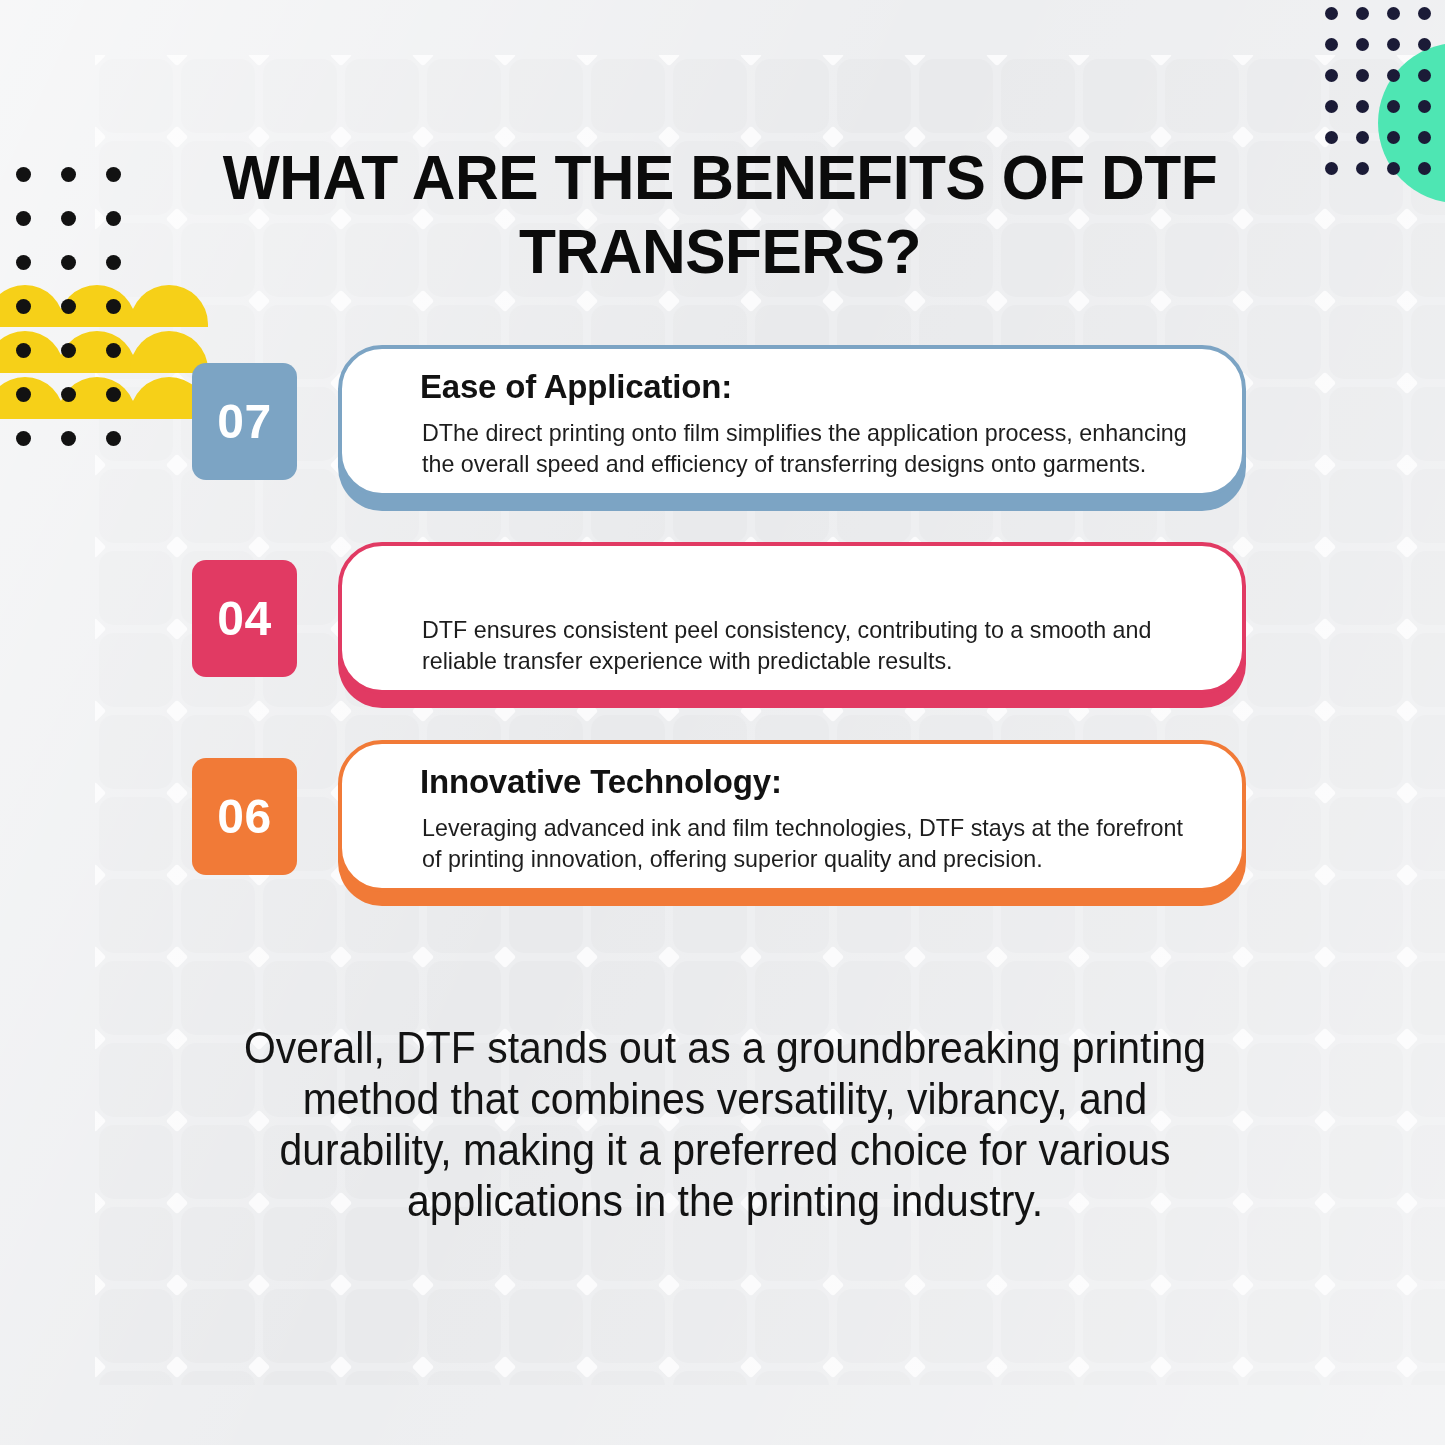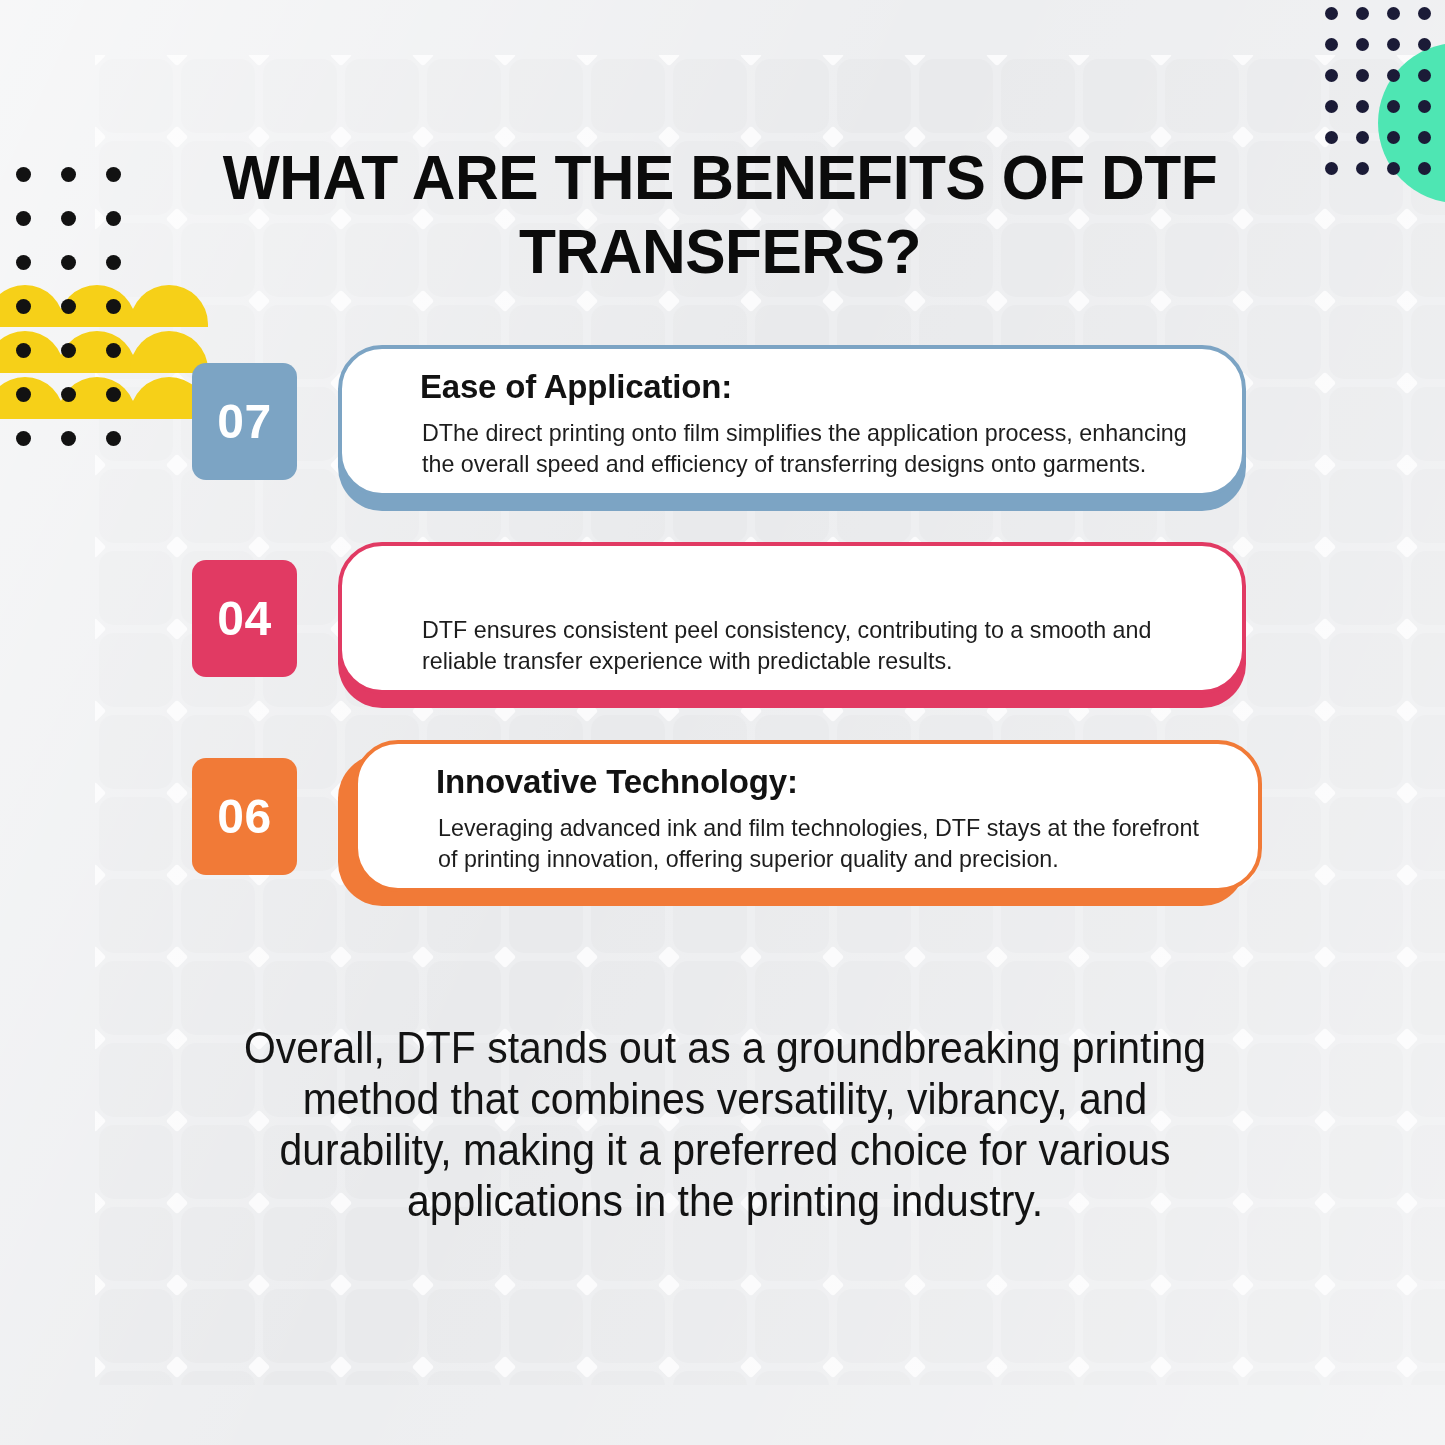--- a/index.html
+++ b/index.html
@@ -797,21 +797,21 @@
     <div class="card" style="border-color: rgb(225, 58, 99);">
       <div class="card-body">DTF ensures consistent peel consistency, contributing to a smooth and reliable transfer experience with predictable results.</div>
     </div>
     <div class="badge" style="background: rgb(225, 58, 99);">
       <span>04</span>
     </div>
   </div>
 
   <div class="card-row" id="card-2" style="left:0;top:740px;width:1445px;height:180px;">
     <div class="card-shadow" style="background: rgb(241, 122, 55);"></div>
-    <div class="card" style="border-color: rgb(241, 122, 55); margin-left: 16px;">
+    <div class="card" style="border-color: rgb(241, 122, 55);">
       <div class="card-title">Innovative Technology:</div>
       <div class="card-body">Leveraging advanced ink and film technologies, DTF stays at the forefront of printing innovation, offering superior quality and precision.</div>
     </div>
     <div class="badge" style="background: rgb(241, 122, 55);">
       <span>06</span>
     </div>
   </div>
 
   <div class="closing">Overall, DTF stands out as a groundbreaking printing method that combines versatility, vibrancy, and durability, making it a preferred choice for various applications in the printing industry.</div>
 

